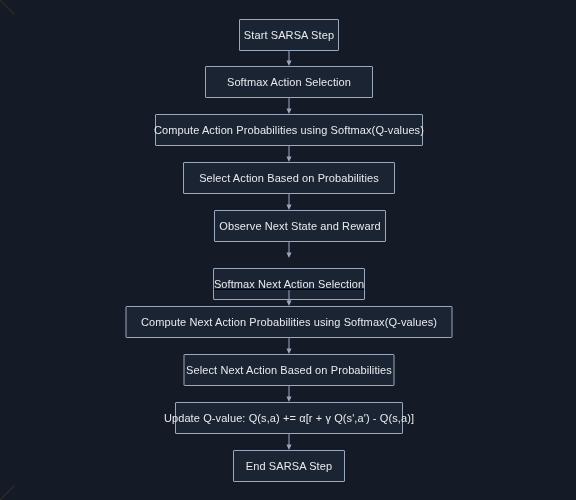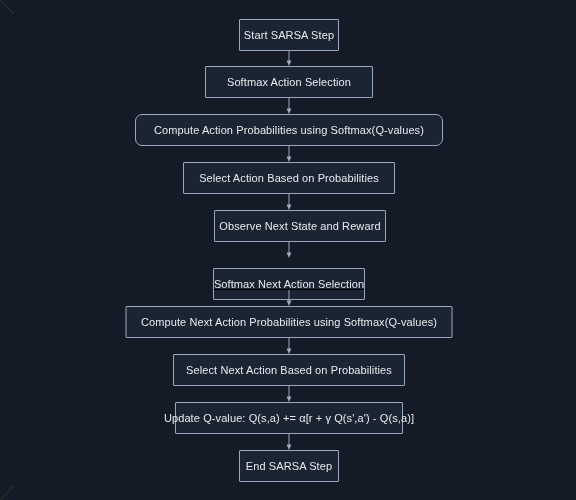--- a/index.html
+++ b/index.html
@@ -64,42 +64,42 @@
     <line x1="0" y1="16" x2="14" y2="2" stroke="#4a4030" stroke-width="1.2"></line>
   </svg>
 
   <div id="nodes-layer">
       <div class="node" style="left: 289px; top: 19px; width: 100px; background: rgb(27, 36, 51); border-color: rgb(154, 168, 189);">
         <span class="node-label" style="color: rgb(232, 234, 237);">Start SARSA Step</span>
       </div>
       <div class="node" style="left: 289px; top: 66px; width: 168px; background: rgb(27, 36, 51); border-color: rgb(154, 168, 189);">
         <span class="node-label" style="color: rgb(232, 234, 237);">Softmax Action Selection</span>
       </div>
-      <div class="node" style="left: 289px; top: 114px; width: 308px; background: rgb(27, 36, 51); border-color: rgb(154, 168, 189); border-radius: 7px;">
+      <div class="node" style="left: 289px; top: 114px; width: 268px; background: rgb(27, 36, 51); border-color: rgb(154, 168, 189);">
         <span class="node-label" style="color: rgb(232, 234, 237);">Compute Action Probabilities using Softmax(Q-values)</span>
       </div>
       <div class="node" style="left: 289px; top: 162px; width: 212px; background: rgb(27, 36, 51); border-color: rgb(154, 168, 189);">
         <span class="node-label" style="color: rgb(232, 234, 237);">Select Action Based on Probabilities</span>
       </div>
       <div class="node" style="left: 289px; top: 210px; width: 172px; background: rgb(27, 36, 51); border-color: rgb(154, 168, 189); margin-left: 11px;">
         <span class="node-label" style="color: rgb(232, 234, 237);">Observe Next State and Reward</span>
       </div>
       <div class="node" style="left: 289px; top: 268px; width: 152px; background: rgb(27, 36, 51); border-color: rgb(154, 168, 189); text-decoration: underline;">
         <span class="node-label" style="color: rgb(232, 234, 237);">Softmax Next Action Selection</span>
       </div>
       <div class="node" style="left: 289px; top: 306px; width: 327px; background: rgb(27, 36, 51); border-color: rgb(154, 168, 189);">
         <span class="node-label" style="color: rgb(232, 234, 237);">Compute Next Action Probabilities using Softmax(Q-values)</span>
       </div>
-      <div class="node" style="left: 289px; top: 354px; width: 232px; background: rgb(27, 36, 51); border-color: rgb(154, 168, 189);">
+      <div class="node" style="left: 289px; top: 354px; width: 211px; background: rgb(27, 36, 51); border-color: rgb(154, 168, 189);">
         <span class="node-label" style="color: rgb(232, 234, 237);">Select Next Action Based on Probabilities</span>
       </div>
       <div class="node" style="left: 289px; top: 402px; width: 228px; background: rgb(27, 36, 51); border-color: rgb(154, 168, 189); align-items: center;">
         <span class="node-label" style="color: rgb(232, 234, 237);">Update Q-value: Q(s,a) += α[r + γ Q(s',a') - Q(s,a)]</span>
       </div>
-      <div class="node" style="left: 289px; top: 450px; width: 100px; background: rgb(27, 36, 51); border-color: rgb(154, 168, 189);">
+      <div class="node" style="left: 289px; top: 450px; width: 112px; background: rgb(27, 36, 51); border-color: rgb(154, 168, 189);">
         <span class="node-label" style="color: rgb(232, 234, 237);">End SARSA Step</span>
       </div>
     </div>
   <svg id="edges-layer" width="576" height="500" style="position:absolute;top:0;left:0;pointer-events:none;">
       <g>
         <line x1="289" y1="51" x2="289" y2="61.5" stroke="#9aa8bd" stroke-width="1"></line>
         <polygon points="286.5,60.5 291.5,60.5 289,66" fill="#9aa8bd"></polygon>
       </g>
       <g>
         <line x1="289" y1="98" x2="289" y2="109.5" stroke="#9aa8bd" stroke-width="1"></line>

